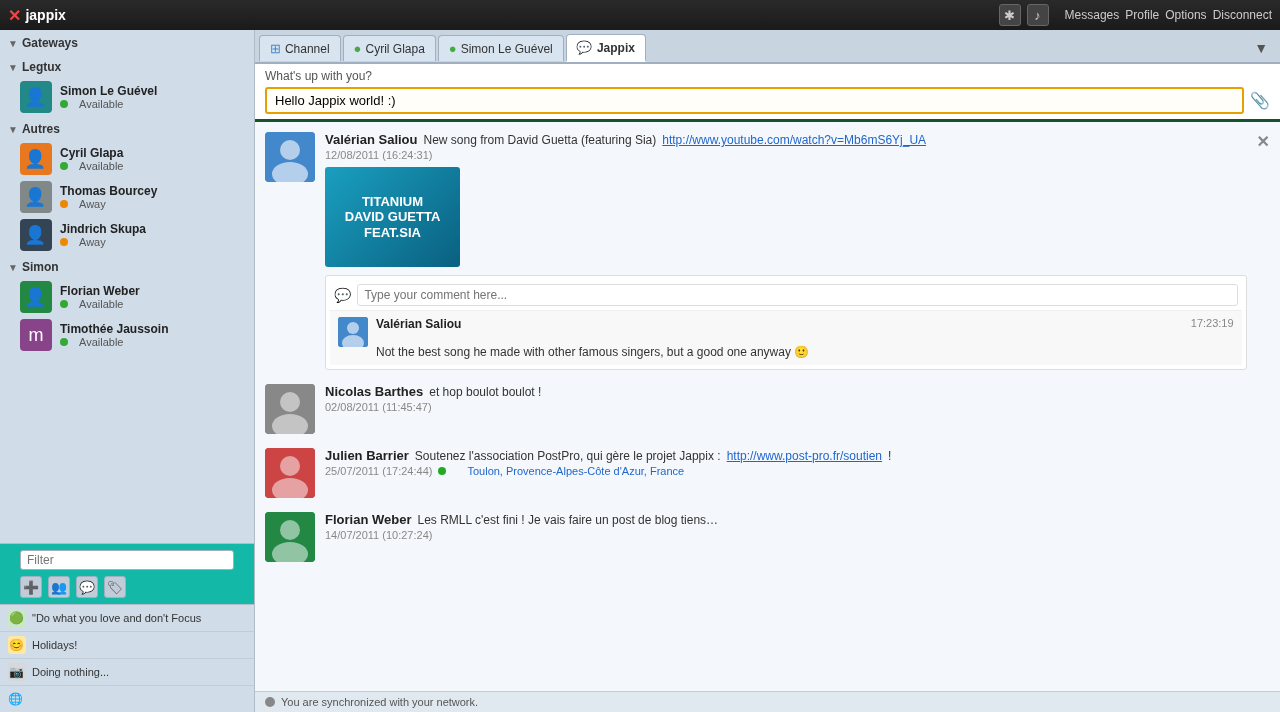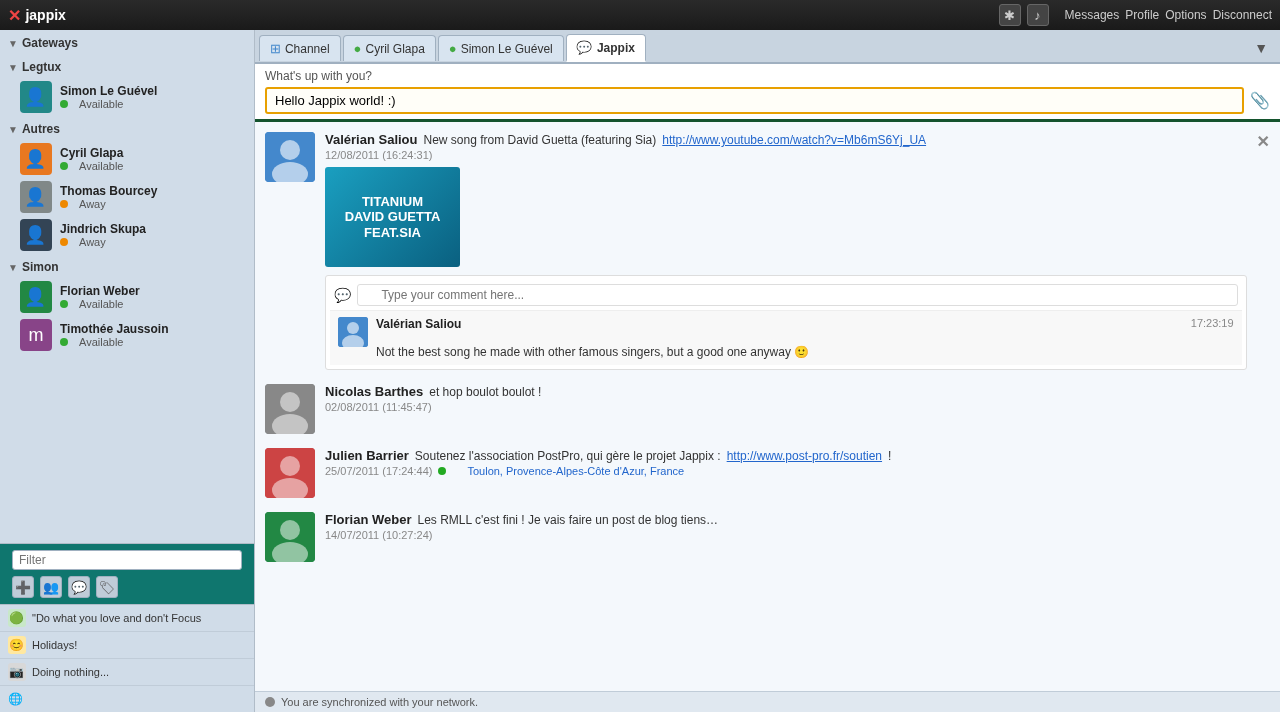--- a/index.html
+++ b/index.html
@@ -73,22 +73,22 @@
     .status-away { background: #e80; }
 
     
     #roster::-webkit-scrollbar { width: 8px; }
     #roster::-webkit-scrollbar-track { background: #c8d4e0; }
     #roster::-webkit-scrollbar-thumb { background: #a0b0c0; border-radius: 4px; }
 
     
     #filter-bar {
       border-top: 1px solid #b0bcc8;
-      padding: 6px 12px;
-      background: #0f766e;
+      padding: 6px 20px;
+      background: #14b8a6;
     }
     #filter-input {
       width: 100%; border: 1px solid #a0b0c0; border-radius: 3px;
       padding: 2px 6px; font-size: 12px; background: #fff;
       outline: none;
     }
     #action-icons {
       display: flex; gap: 6px; margin-top: 6px;
     }
     .action-icon {
@@ -200,21 +200,21 @@
     .msg-image-text { color: #fff; font-weight: bold; font-size: 13px; text-align: center; line-height: 1.2; }
 
     
     .comment-box {
       background: #fff; border: 1px solid #ddd; border-radius: 3px;
       margin-top: 8px; padding: 4px;
     }
     .comment-input-row { display: flex; align-items: center; gap: 6px; padding: 4px; }
     .comment-icon { color: #888; font-size: 14px; }
     .comment-input {
-      flex: 1; border: 1px solid #ddd; border-radius: 3px; padding: 3px 23px;
+      flex: 1; border: 1px solid #ddd; border-radius: 3px; padding: 3px 6px;
       font-size: 12px; color: #aaa; outline: none;
     }
     .comment-entry {
       display: flex; gap: 8px; align-items: flex-start;
       background: #f8f8f8; border-top: 1px solid #eee;
       padding: 6px 8px;
     }
     .comment-avatar {
       width: 30px; height: 30px; border-radius: 3px; background: #aaa;
       display: flex; align-items: center; justify-content: center; overflow: hidden; flex-shrink: 0;

